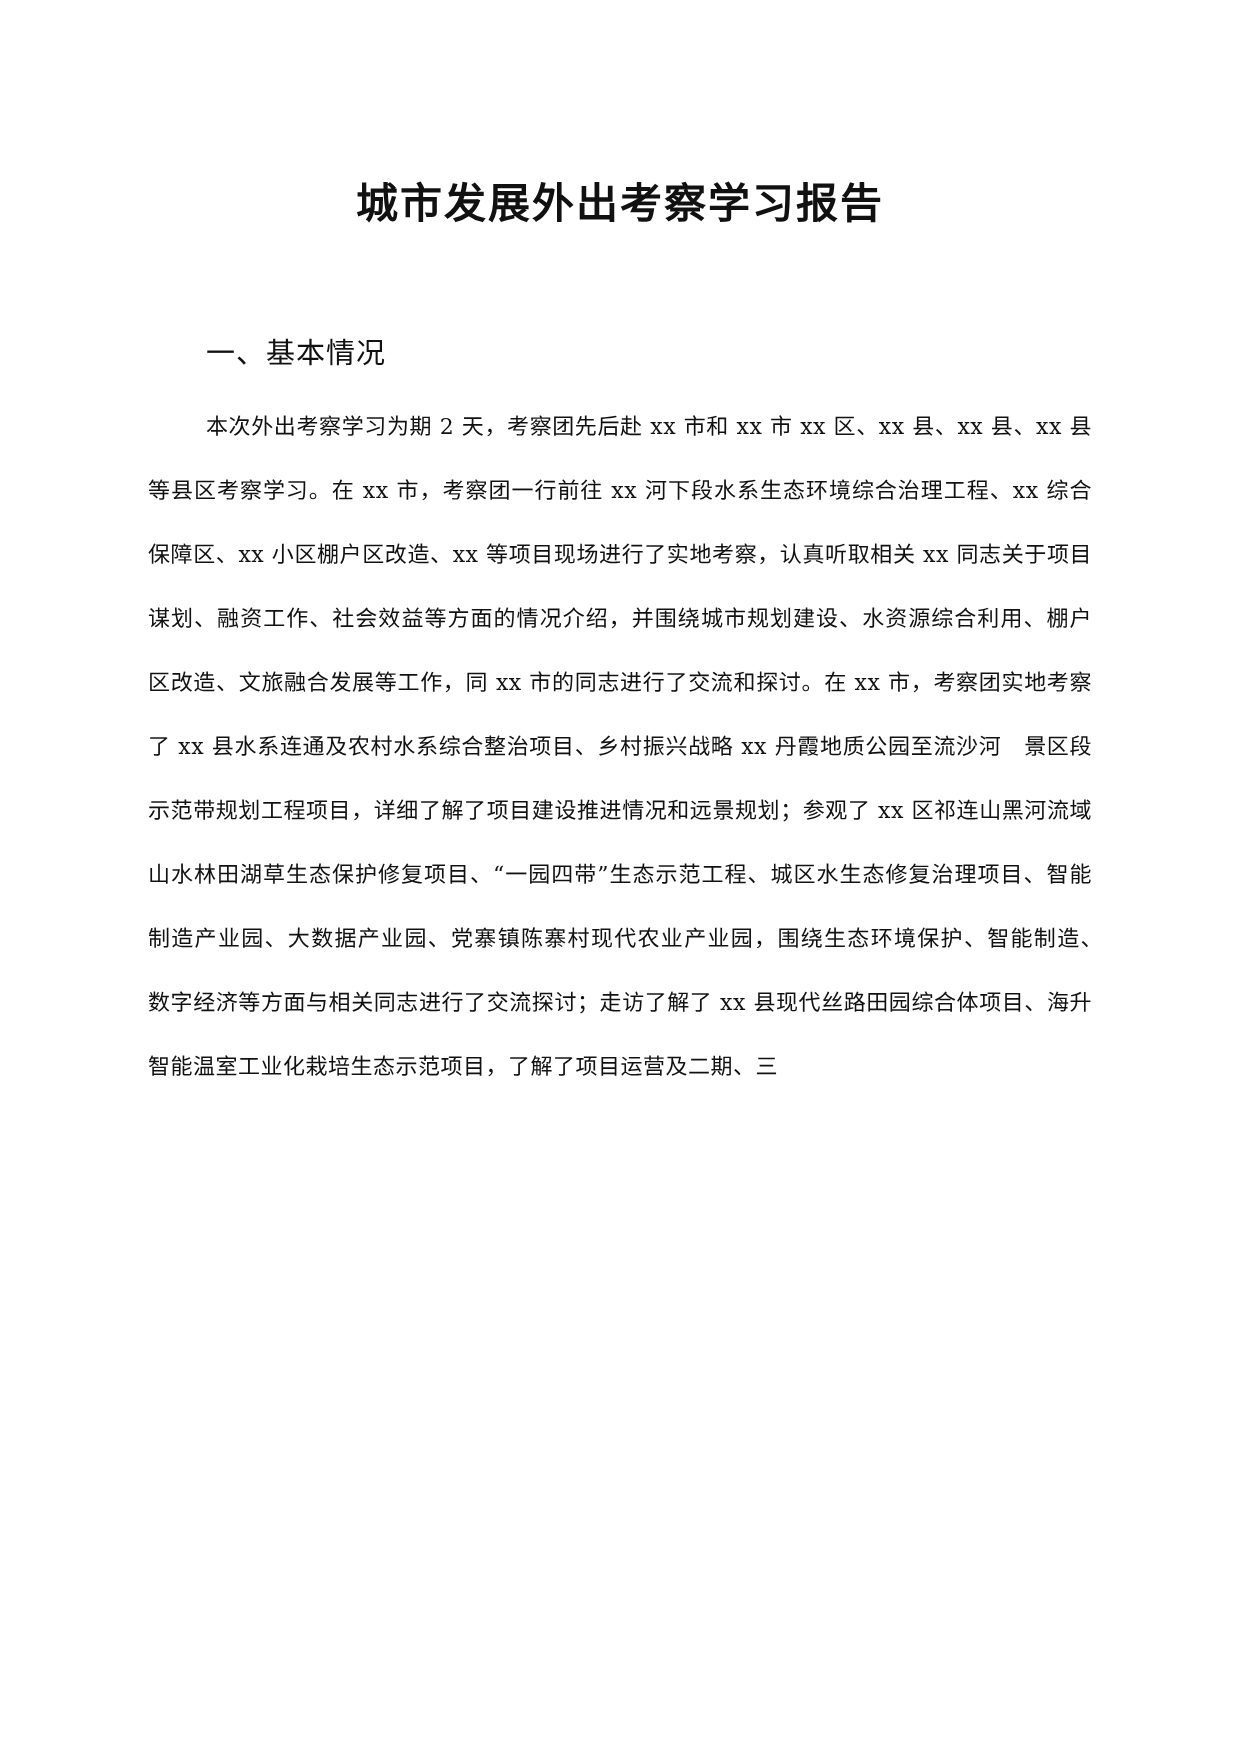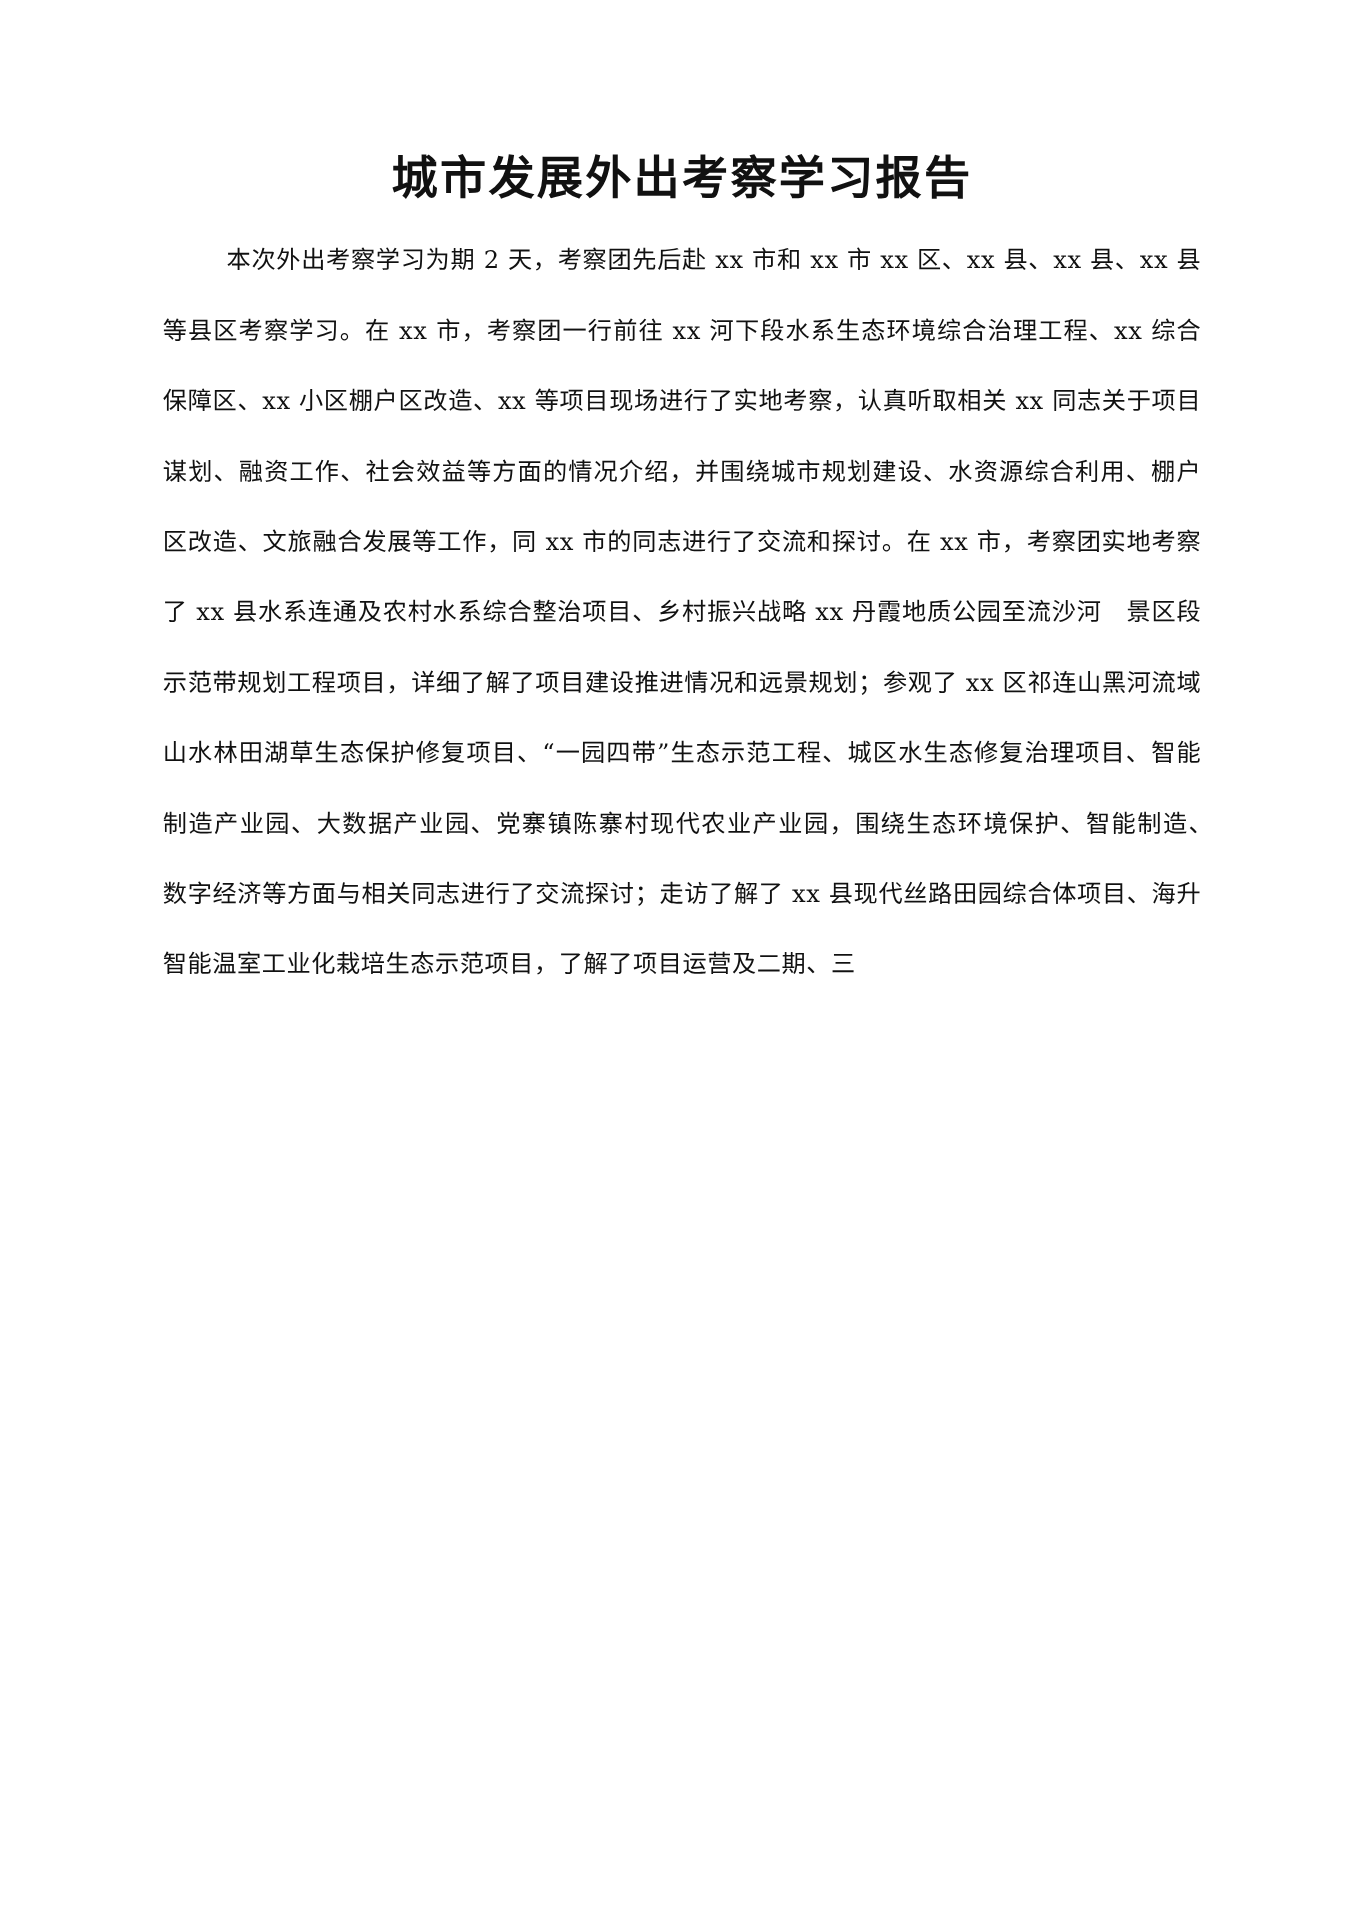--- a/index.html
+++ b/index.html
@@ -12,21 +12,21 @@
     width: 1240px;
     height: 1753px;
     font-family: "DejaVu Serif", "Liberation Serif", serif;
     color: #111111;
     overflow: hidden;
   }
   .page {
     box-sizing: border-box;
     width: 1240px;
     height: 1753px;
-    padding: 78px 148px 60px 148px;
+    padding: 120px 148px 60px 148px;
     background: #ffffff;
     position: relative;
   }
   .doc-title {
     text-align: center;
     font-size: 42px;
     font-weight: bold;
     letter-spacing: 2px;
     line-height: 1.4;
     margin: 55px 0 0 0;
@@ -50,16 +50,17 @@
     word-break: break-all;
   }
 </style>
 </head>
 <body>
 
 <div class="page">
 
   <h1 class="doc-title">城市发展外出考察学习报告</h1>
 
+  <p class="section-heading">一、基本情况</p>
 
   <p class="body-para">本次外出考察学习为期 2 天，考察团先后赴 xx 市和 xx 市 xx 区、xx 县、xx 县、xx 县等县区考察学习。在 xx 市，考察团一行前往 xx 河下段水系生态环境综合治理工程、xx 综合保障区、xx 小区棚户区改造、xx 等项目现场进行了实地考察，认真听取相关 xx 同志关于项目谋划、融资工作、社会效益等方面的情况介绍，并围绕城市规划建设、水资源综合利用、棚户区改造、文旅融合发展等工作，同 xx 市的同志进行了交流和探讨。在 xx 市，考察团实地考察了 xx 县水系连通及农村水系综合整治项目、乡村振兴战略 xx 丹霞地质公园至流沙河　景区段示范带规划工程项目，详细了解了项目建设推进情况和远景规划；参观了 xx 区祁连山黑河流域山水林田湖草生态保护修复项目、“一园四带”生态示范工程、城区水生态修复治理项目、智能制造产业园、大数据产业园、党寨镇陈寨村现代农业产业园，围绕生态环境保护、智能制造、　数字经济等方面与相关同志进行了交流探讨；走访了解了 xx 县现代丝路田园综合体项目、海升智能温室工业化栽培生态示范项目，了解了项目运营及二期、三</p>
 
 </div>
 
 </body></html>

